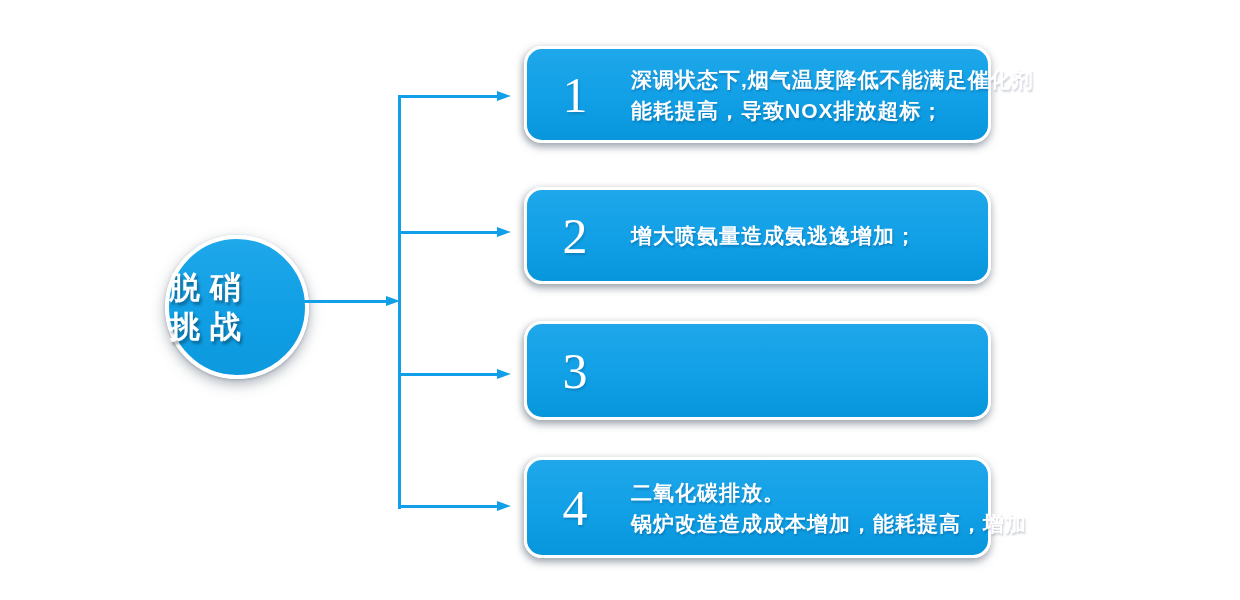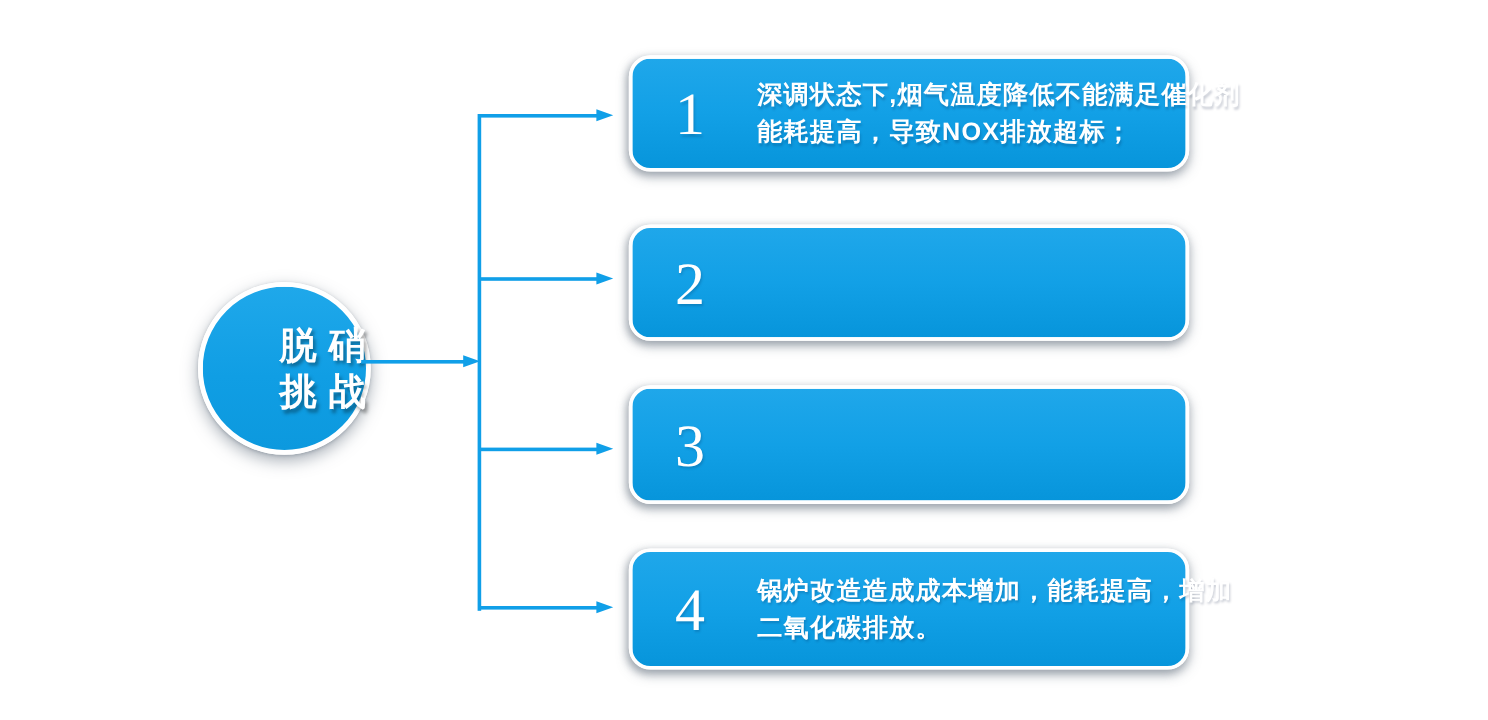--- a/index.html
+++ b/index.html
@@ -18,21 +18,21 @@
   .hub {
     position: absolute;
     left: 165px; top: 235px;
     width: 144px; height: 144px;
     border-radius: 50%;
     border: 4px solid #ffffff;
     background: linear-gradient(180deg, #1fa8ea 0%, #109ee4 55%, #0c99de 100%);
     box-shadow: 0 5px 13px rgba(85,100,115,0.5), 0 1px 3px rgba(85,100,115,0.35);
     display: flex;
     flex-direction: column;
-    align-items: flex-end;
+    align-items: flex-start;
     justify-content: center;
   }
   .hub-line {
     color: #ffffff;
     font-size: 31px;
     font-weight: bold;
     line-height: 39px;
     letter-spacing: 10px;
     margin-right: -10px;
     text-shadow: 2px 3px 3px rgba(0,0,0,0.35);
@@ -137,29 +137,32 @@
   <div class="challenge-box" id="box-1">
     <div class="box-number">1</div>
     <div class="box-text">
       <div>深调状态下,烟气温度降低不能满足催化剂</div>
       <div>能耗提高，导致NOX排放超标；</div>
     </div>
   </div>
 
   <div class="challenge-box" id="box-2">
     <div class="box-number">2</div>
+    <div class="box-text">
+      <div>增大喷氨量造成氨逃逸增加；</div>
+    </div>
   </div>
 
   <div class="challenge-box" id="box-3">
     <div class="box-number">3</div>
     <div class="box-text">
     </div>
   </div>
 
   <div class="challenge-box" id="box-4">
     <div class="box-number">4</div>
     <div class="box-text">
+      <div>二氧化碳排放。</div>
       <div>锅炉改造造成成本增加，能耗提高，增加</div>
-      <div>二氧化碳排放。</div>
     </div>
   </div>
 
 </div>
 
 </body></html>

